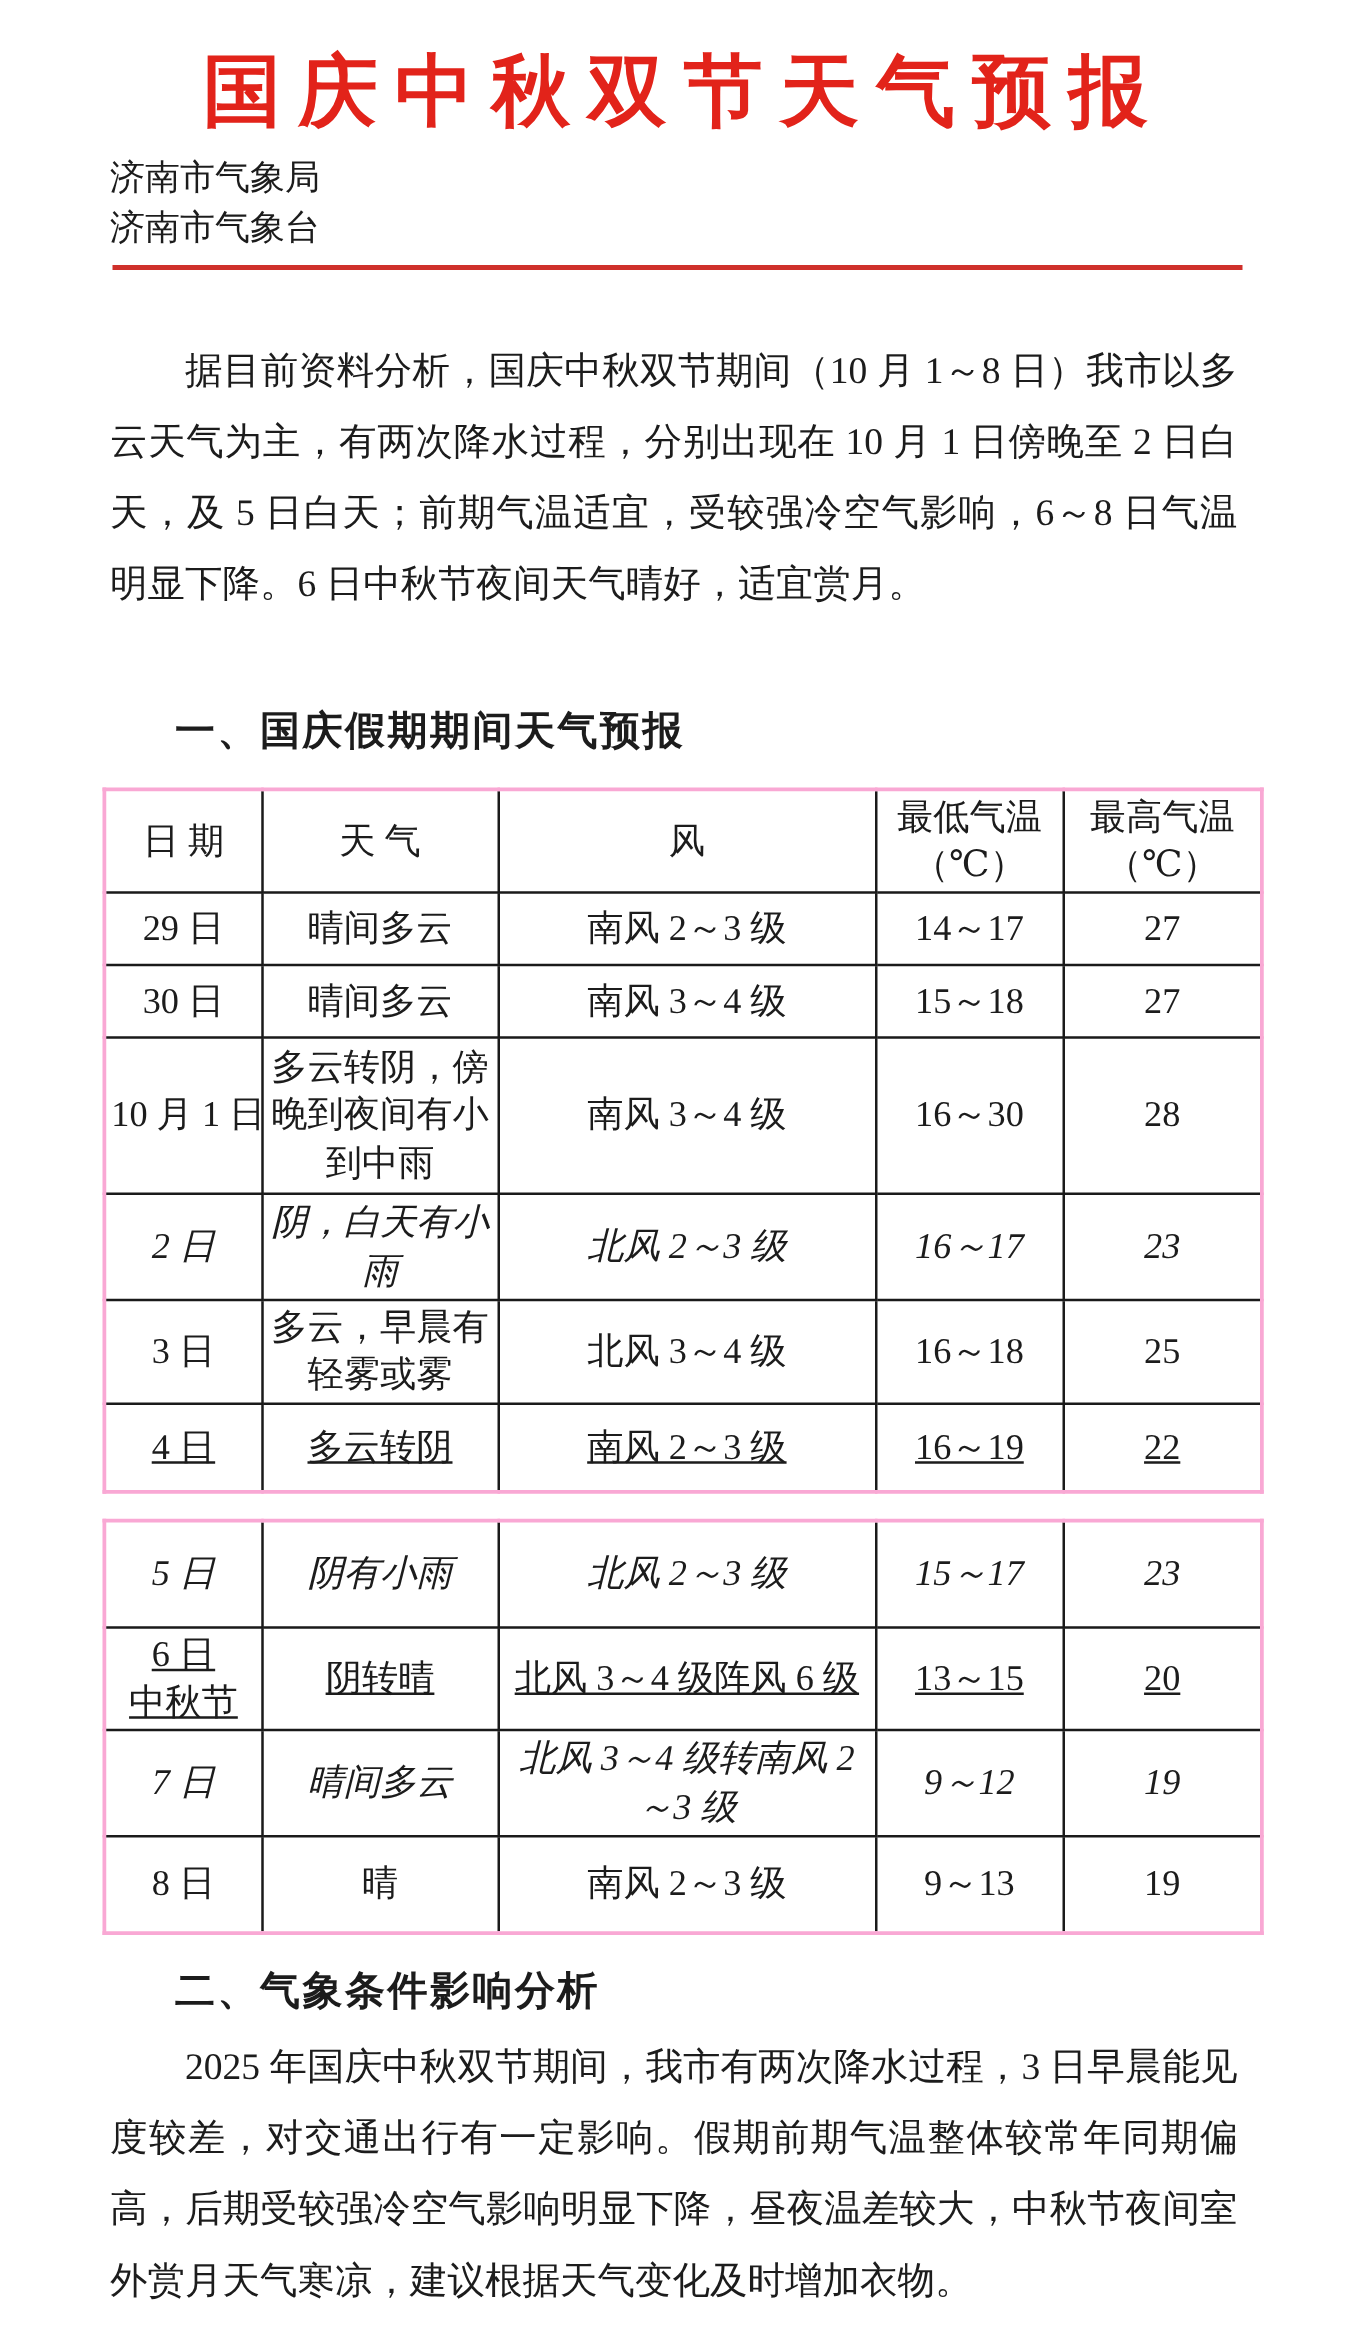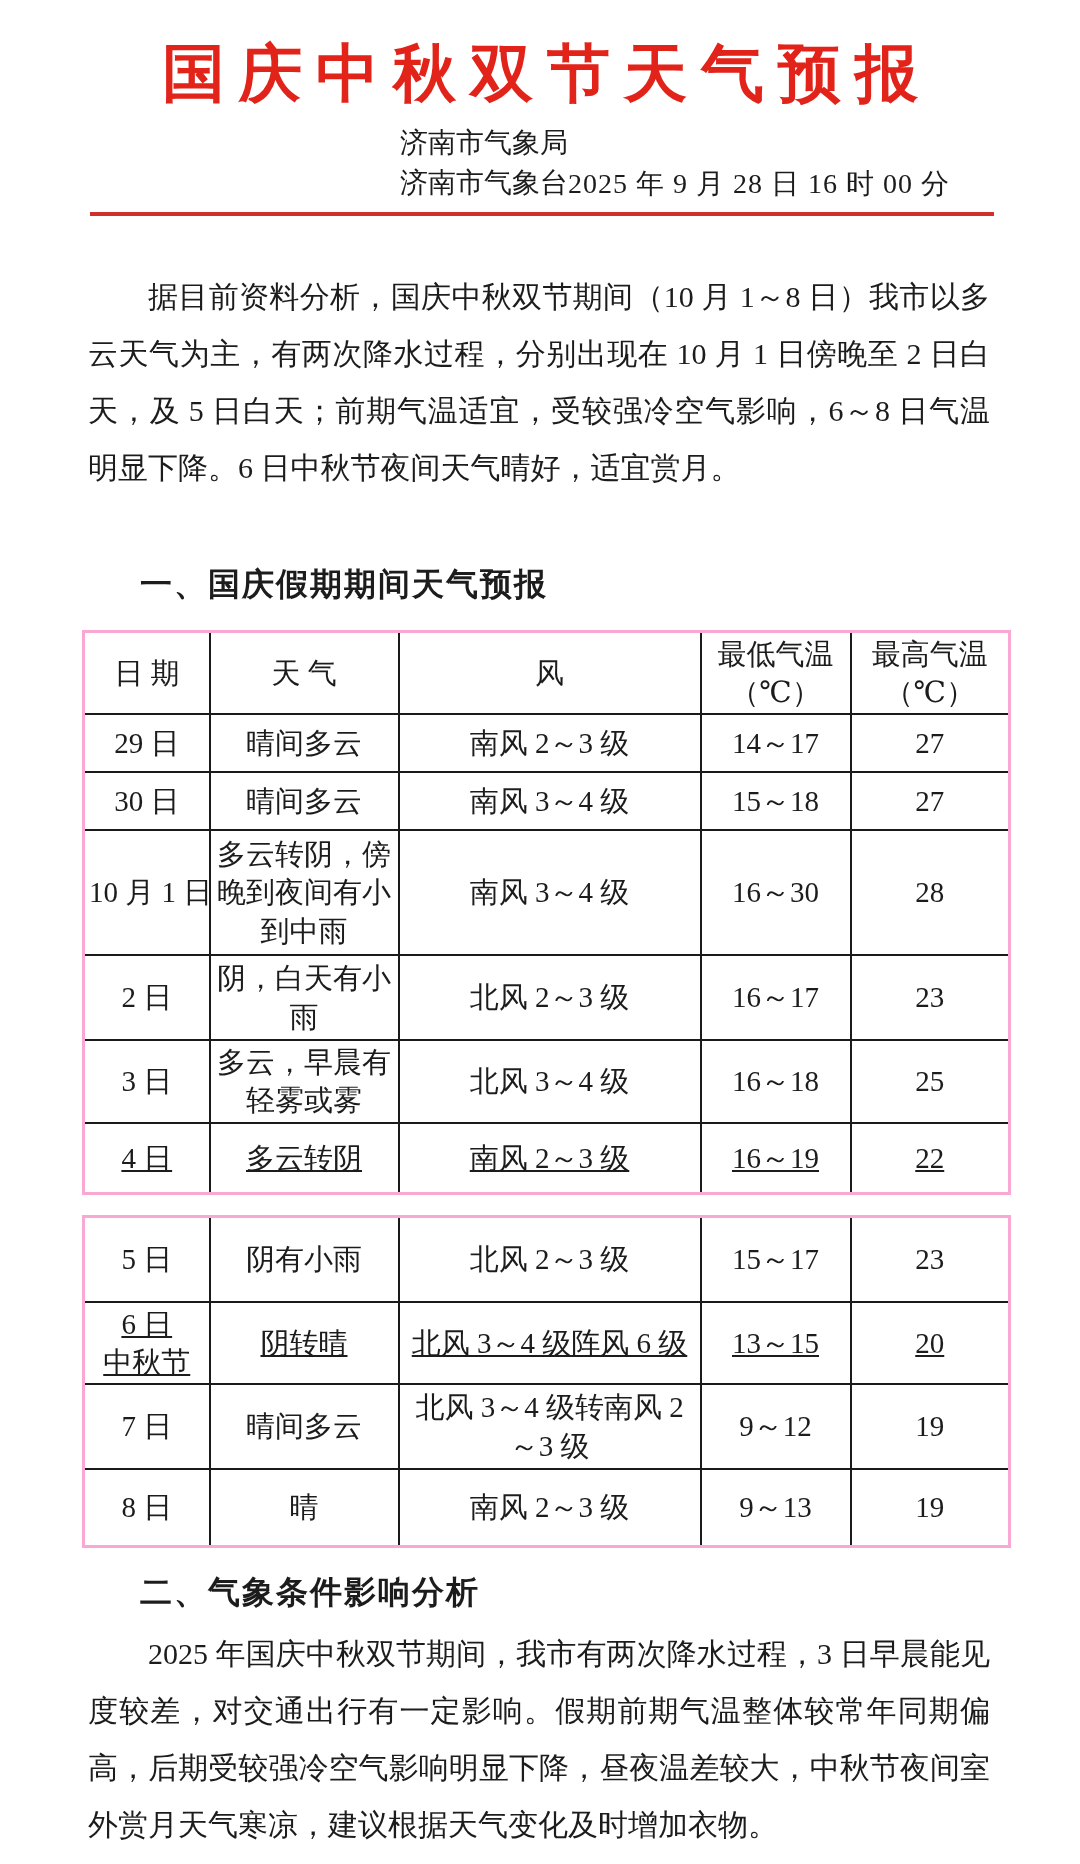--- a/index.html
+++ b/index.html
@@ -18,21 +18,21 @@
     font-weight: bold;
     font-size: 63px;
     letter-spacing: 14px;
     color: #e2231a;
     line-height: 1.25;
     text-indent: 14px;
   }
   .masthead {
     margin: 10px 90px 0 88px;
     display: flex;
-    justify-content: flex-end;
+    justify-content: flex-start;
     align-items: flex-end;
     font-size: 28px;
   }
   .org div { line-height: 1.45; }
   .datetime { padding-right: 40px; padding-bottom: 1px; letter-spacing: 1px; }
   .rule {
     height: 4px;
     background: #cf302b;
     margin: 8px 86px 0 90px;
   }
@@ -74,37 +74,36 @@
   .c-wind    { width: 302px; }
   .c-low     { width: 150px; }
   .c-high    { width: 159px; }
   .pre    { white-space: pre-line; }
   .nowrap { white-space: nowrap; }
   tr.h-hdr { height: 83px; }
   tr.h58   { height: 58px; }
   tr.h77   { height: 77px; }
   tr.h82   { height: 82px; }
   tr.h83   { height: 71px; text-decoration: underline; }
-  tr.h85   { height: 85px; }
+  tr.h85   { height: 85px; font-style: italic; }
   tr.h125  { height: 125px; }
   .para.last { margin-top: 12px; }
 </style>
 </head>
 <body>
 
 <div>
 
   <h1 class="title">国庆中秋双节天气预报</h1>
 
   <div class="masthead">
     <div class="org">
       <div>济南市气象局</div>
       <div>济南市气象台</div>
     </div>
-    <div class="datetime">2025 年 9 月 28 日 16 时 00 分</div>
   </div>
 
   <div class="rule"></div>
 
   <p class="para">据目前资料分析，国庆中秋双节期间（10 月 1～8 日）我市以多云天气为主，有两次降水过程，分别出现在 10 月 1 日傍晚至 2 日白天，及 5 日白天；前期气温适宜，受较强冷空气影响，6～8 日气温明显下降。6 日中秋节夜间天气晴好，适宜赏月。</p>
 
   <h2 class="sec-heading">一、国庆假期期间天气预报</h2>
 
   <table class="wx part1">
     <colgroup>

